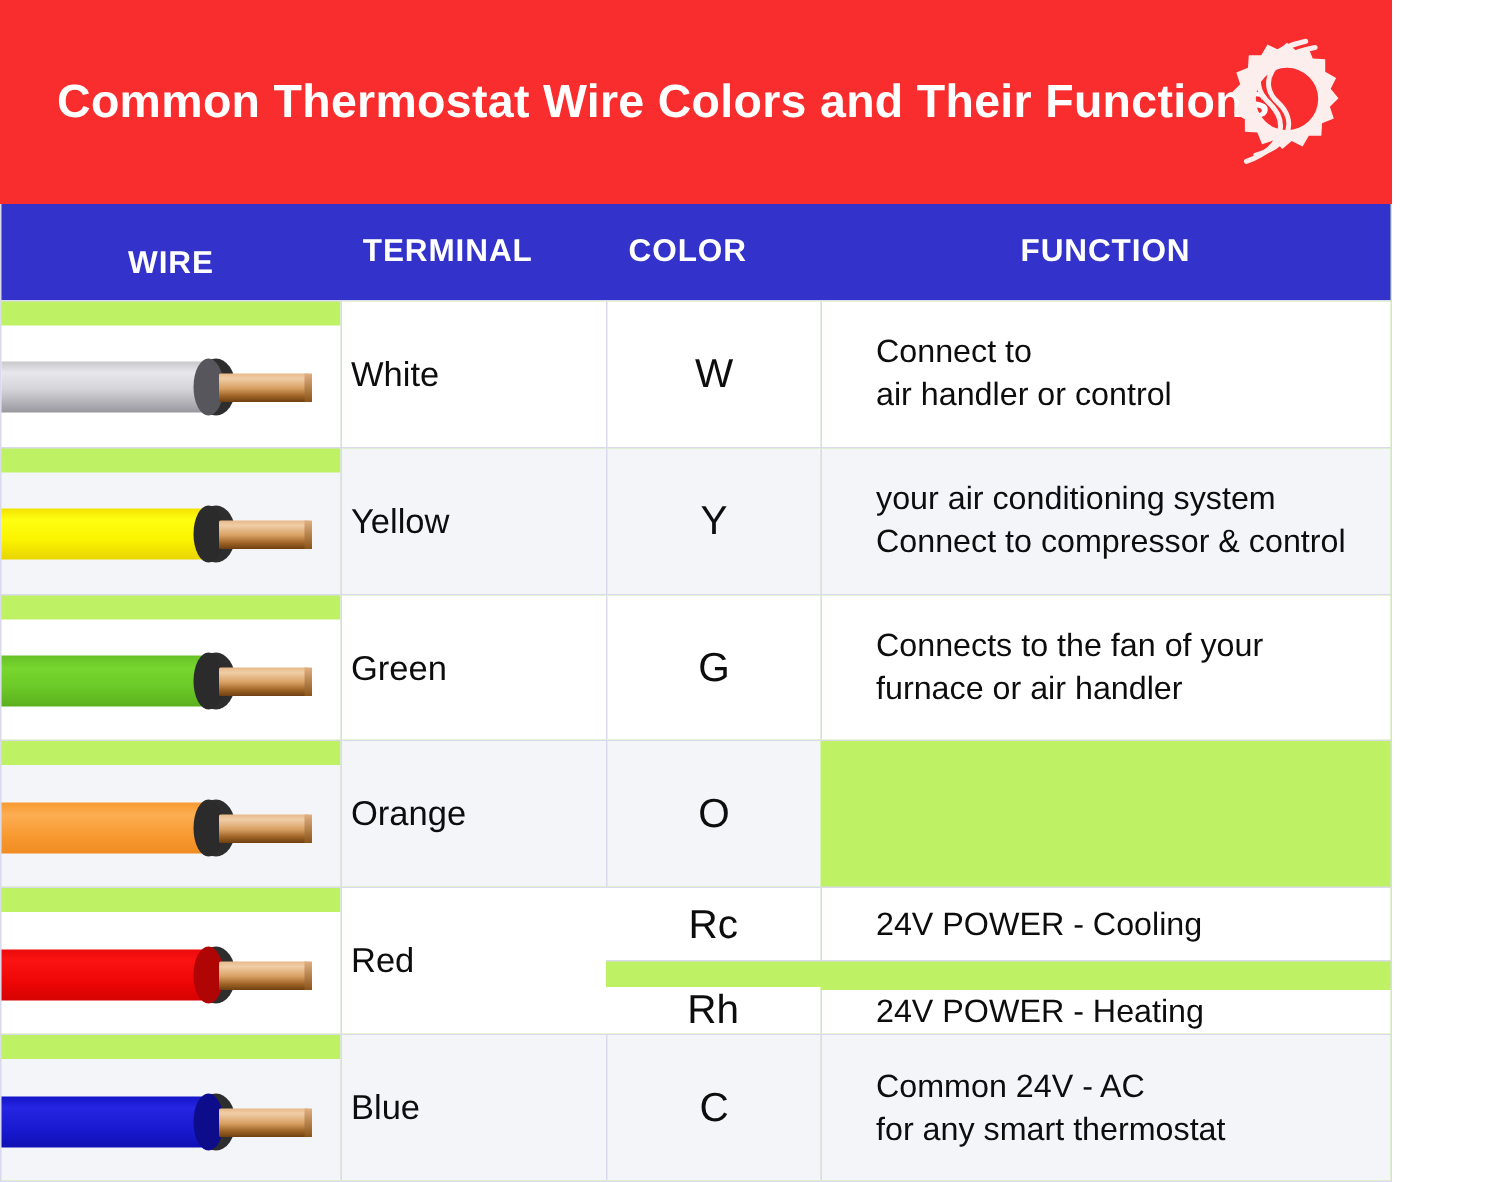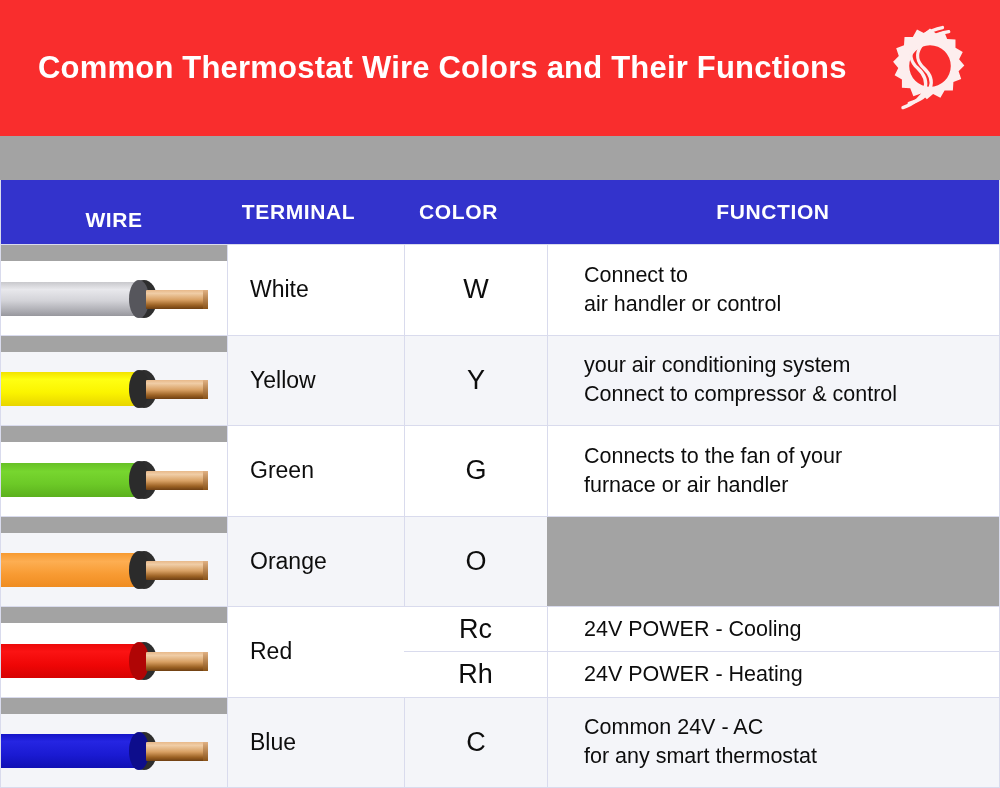--- a/index.html
+++ b/index.html
@@ -9,28 +9,27 @@
   }
   body {
     width: 1000px;
     height: 788px;
     overflow: hidden;
     font-family: "Liberation Sans", sans-serif;
     -webkit-font-smoothing: antialiased;
   }
 
   .infographic {
-    width: 1000px;
+    width: 928px;
     height: 788px;
     position: relative;
     box-sizing: border-box;
-    background: #a3a3a3;
+    background: #bef264;
     display: flex;
     flex-direction: column;
-    gap: 44px;
   }
 
   
   .banner {
     height: 136px;
     background: #f92d2d;
     position: relative;
     flex: 0 0 136px;
     display: flex;
     align-items: center;
@@ -99,21 +98,21 @@
     box-sizing: border-box;
     display: flex;
     align-items: center;
     position: relative;
     overflow: hidden;
   }
   .cell + .cell { border-left: 1px solid #d9dbed; }
 
   .cell-color {
     justify-content: flex-start;
-    padding-left: 22px;
+    padding-left: 6px;
     font-size: 23px;
     color: #0d0d0d;
     font-weight: 400;
   }
   .cell-terminal {
     justify-content: center;
     font-size: 27px;
     color: #0d0d0d;
     font-weight: 400;
   }
@@ -132,21 +131,21 @@
     display: flex;
     flex: 1 1 auto;
     flex-direction: column;
     min-width: 0;
   }
   .split-half {
     display: flex;
     flex: 1 1 50%;
     min-height: 0;
   }
-  .split-half + .split-half { border-top: 1px solid #d9dbed; }
+  .split-half + .split-half { border-top: 1px solid #d9dbed; align-items: flex-end; }
   .split-half .cell { background: #ffffff; }
 
   
   .wire-cell { padding: 0; }
   .wire {
     position: relative;
     width: 100%;
     height: 46px;
     margin-top: 2px;
   }

